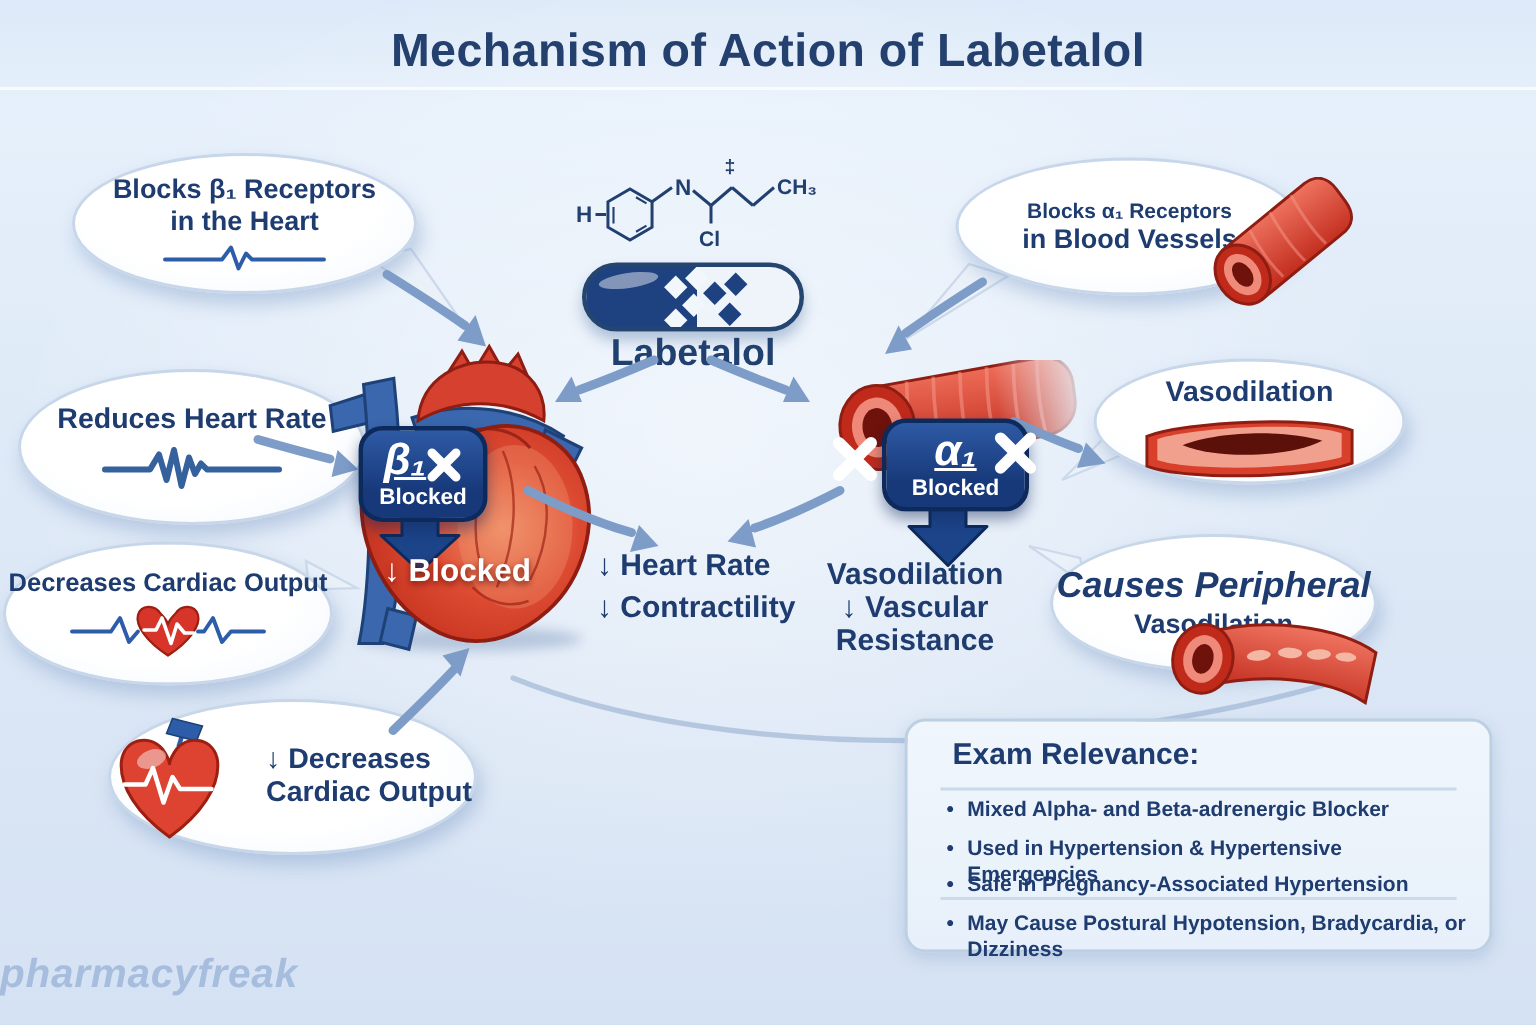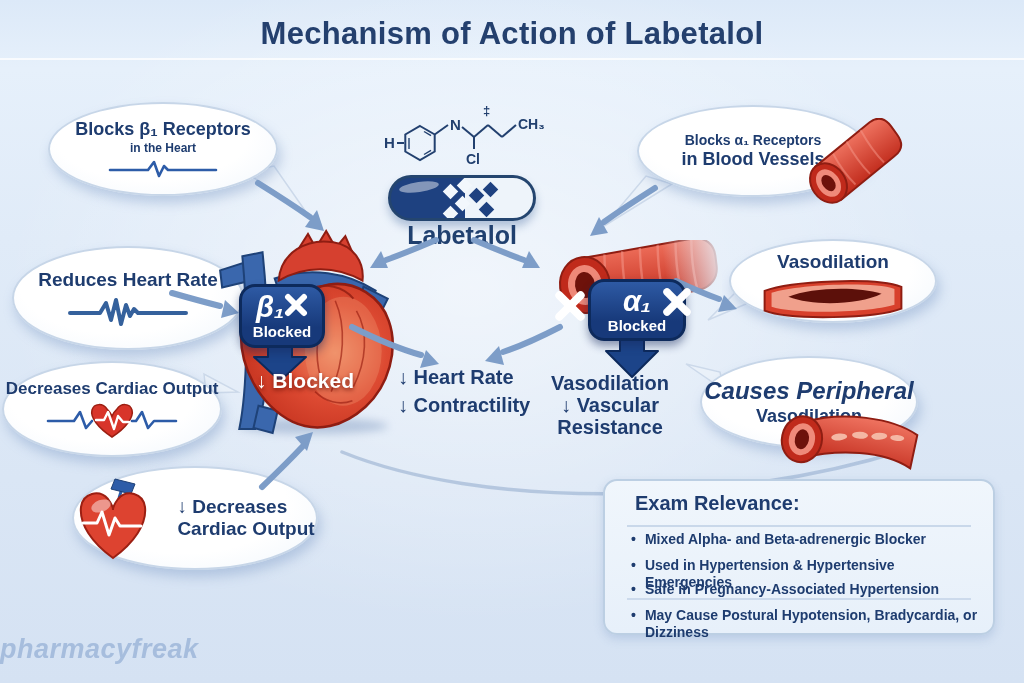--- a/index.html
+++ b/index.html
@@ -46,21 +46,21 @@
     font-size:25px;font-weight:bold;color:#20406f;z-index:4;
   }
   
   .badge{
     position:absolute;z-index:7;border-radius:16px;color:#fff;text-align:center;
     background:linear-gradient(180deg,#2e5aa4 0%,#17397a 70%);
     border:3px solid #0d2a5c;box-sizing:border-box;
     box-shadow:0 5px 9px rgba(20,40,90,.45);
     display:flex;flex-direction:column;align-items:center;justify-content:center;
   }
-  .badge .rrow{display:flex;align-items:flex-start;gap:0;}
+  .badge .rrow{display:flex;align-items:flex-end;gap:0;text-decoration:underline;}
   .badge .receptor{font-size:29px;font-weight:bold;font-style:italic;line-height:1;}
   .badge .blk{font-size:15px;font-weight:bold;margin-top:2px;line-height:1;}
   .xmark{position:absolute;z-index:8;}
   .heart-blocked{
     position:absolute;left:256px;top:369px;z-index:8;color:#fff;font-weight:bold;font-size:21px;
     text-shadow:0 2px 4px rgba(110,20,10,.85);
   }
   
   .fx{position:absolute;z-index:6;font-weight:bold;color:#1e3c6f;}
   .fx-heart{left:398px;top:363px;font-size:20px;line-height:28px;}
@@ -105,21 +105,21 @@
     <polygon points="245,172 274,166 306,212" fill="#eaf1f9" stroke="#ccd9ea" stroke-width="1.5"></polygon>
     <polygon points="672,184 646,176 604,226" fill="#eaf1f9" stroke="#ccd9ea" stroke-width="1.5"></polygon>
     <polygon points="744,284 746,304 708,320" fill="#eaf1f9" stroke="#ccd9ea" stroke-width="1.5"></polygon>
     <polygon points="720,372 724,390 686,364" fill="#eaf1f9" stroke="#ccd9ea" stroke-width="1.5"></polygon>
     <polygon points="204,374 206,393 238,392" fill="#eaf1f9" stroke="#ccd9ea" stroke-width="1.5"></polygon>
     <path d="M342,452 C480,508 720,508 905,450" fill="none" stroke="#8fa9cc" stroke-width="3.5" stroke-linecap="round" opacity="0.55"></path>
   </svg>
 
   <div class="bubble" style="left:48px;top:102px;width:226px;height:90px;">
     <div class="bline" style="font-size:18px;">Blocks β₁ Receptors</div>
-    <div class="bline" style="font-size:12px;">in the Heart</div>
+    <div class="bline" style="font-size:18px;">in the Heart</div>
     <svg width="110" height="20" viewBox="0 0 110 20" style="margin-top:4px;">
       <path d="M2,11 H40 L46,3 L51,17 L56,7 L60,11 H108" fill="none" stroke="#2d5ca8" stroke-width="2.6" stroke-linejoin="round" stroke-linecap="round"></path>
     </svg>
   </div>
 
   <div class="bubble" style="left:637px;top:105px;width:228px;height:88px;">
     <div class="bline" style="font-size:14px;">Blocks α₁ Receptors</div>
     <div class="bline" style="font-size:18px;">in Blood Vessels</div>
   </div>
   <svg class="art-top" style="left:793px;top:118px;" width="120" height="92" viewBox="0 0 120 92">

